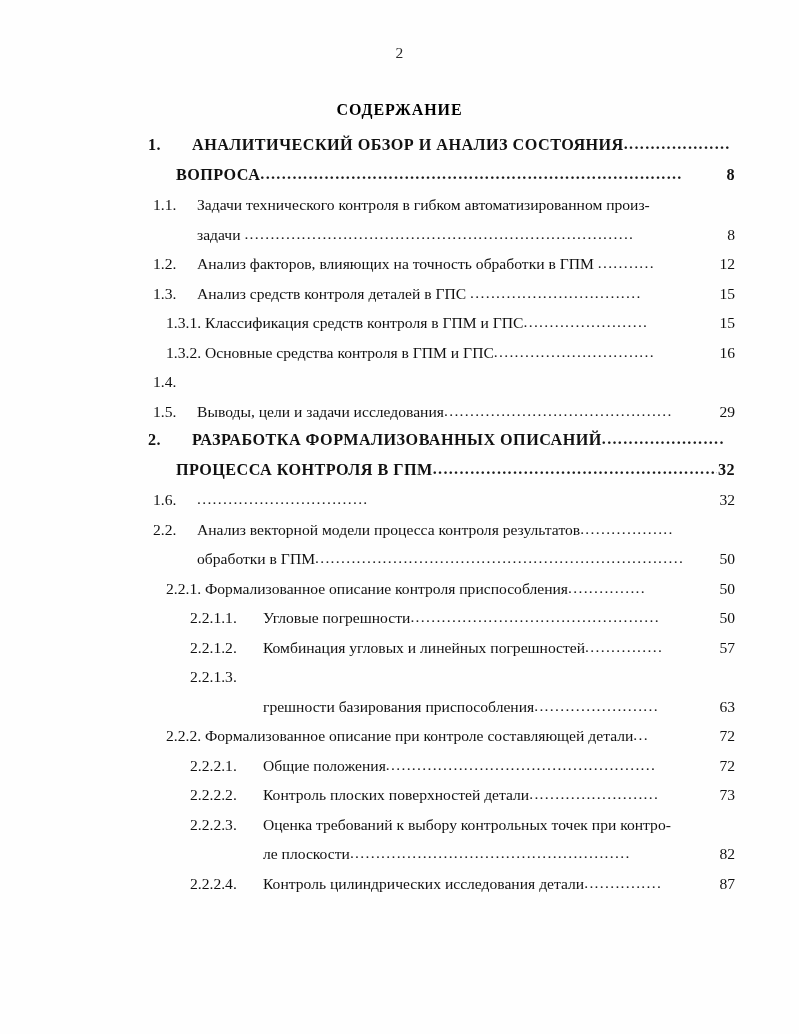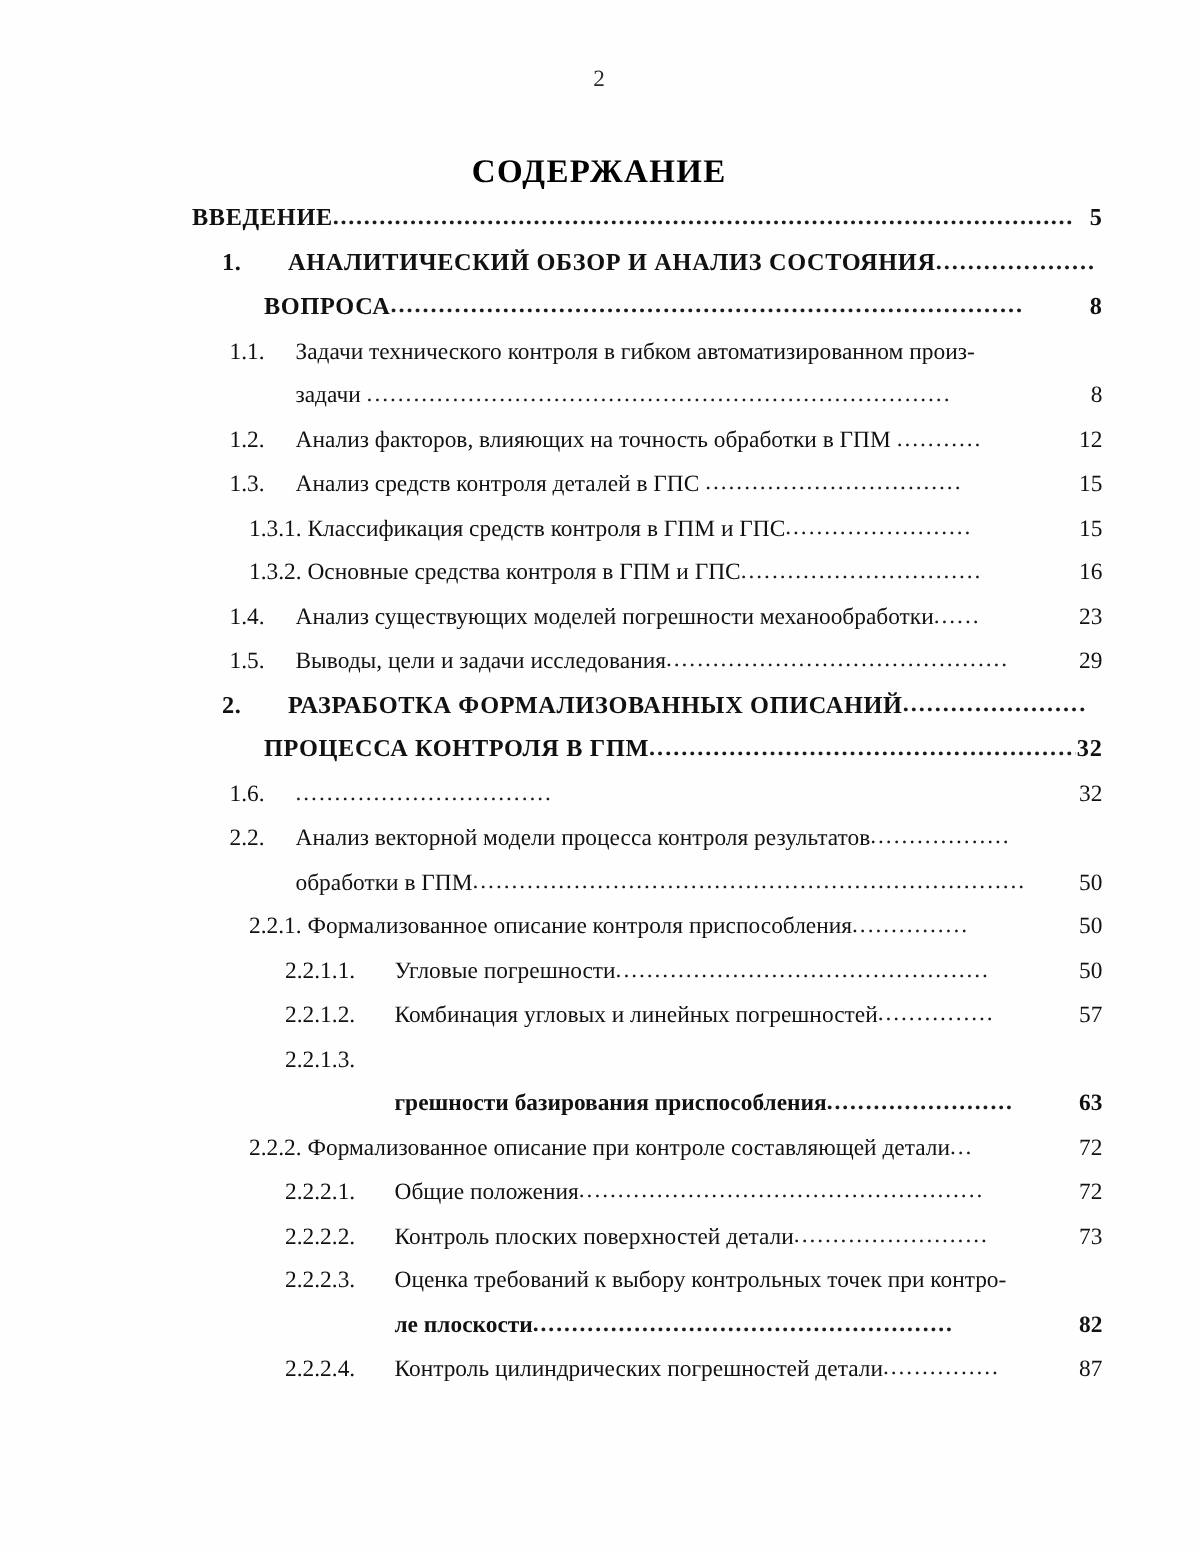--- a/index.html
+++ b/index.html
@@ -36,21 +36,21 @@
     color: #2b2b2b;
   }
 
   
   .doc-title {
     position: absolute;
     top: 101px;
     left: 0;
     width: 799px;
     text-align: center;
-    font-size: 22px;
+    font-size: 16px;
     font-weight: bold;
     letter-spacing: .9px;
     color: #000;
   }
 
   
   .toc {
     position: absolute;
     top: 131px;
     left: 0;
@@ -118,39 +118,32 @@
   .lvl-2 .num  { left: 153px; width: 44px; }
   .lvl-2 .body-row { left: 197px; }
   .lvl-2.cont .body-row { left: 197px; }
 
   
   .lvl-3 .body-row { left: 166px; }
 
   
   .lvl-4 .num { left: 190px; width: 74px; }
   .lvl-4 .body-row { left: 263px; }
-  .lvl-4.cont .body-row { left: 263px; font-weight: bold; }
+  .lvl-4.cont .body-row { left: 263px; }
 </style>
 </head>
 <body>
 
 <div class="page">
 
   <div class="folio">2</div>
 
   <div class="doc-title">СОДЕРЖАНИЕ</div>
 
   <div class="toc" id="toc-root">
-      <div class="toc-entry lvl-intro">
-        <span class="body-row">
-          <span class="ttl">ВВЕДЕНИЕ</span>
-          <span class="leader">................................................................................................</span>
-          <span class="pg">5</span>
-        </span>
-      </div>
       <div class="toc-entry lvl-ch">
         <span class="num">1.</span>
         <span class="body-row">
           <span class="ttl">АНАЛИТИЧЕСКИЙ ОБЗОР И АНАЛИЗ СОСТОЯНИЯ</span>
           <span class="leader">....................</span>
           <span class="pg"></span>
         </span>
       </div>
       <div class="toc-entry lvl-ch cont">
         <span class="body-row">
@@ -199,25 +192,20 @@
       </div>
       <div class="toc-entry lvl-3">
         <span class="body-row">
           <span class="ttl">1.3.2. Основные средства контроля в ГПМ и ГПС</span>
           <span class="leader">...............................</span>
           <span class="pg">16</span>
         </span>
       </div>
       <div class="toc-entry lvl-2">
         <span class="num">1.4.</span>
-        <span class="body-row">
-          <span class="ttl">Анализ существующих моделей погрешности механообработки</span>
-          <span class="leader">......</span>
-          <span class="pg">23</span>
-        </span>
       </div>
       <div class="toc-entry lvl-2">
         <span class="num">1.5.</span>
         <span class="body-row">
           <span class="ttl">Выводы, цели и задачи исследования</span>
           <span class="leader">............................................</span>
           <span class="pg">29</span>
         </span>
       </div>
       <div class="toc-entry lvl-ch">
@@ -324,20 +312,20 @@
       <div class="toc-entry lvl-4 cont">
         <span class="body-row">
           <span class="ttl">ле плоскости</span>
           <span class="leader">......................................................</span>
           <span class="pg">82</span>
         </span>
       </div>
       <div class="toc-entry lvl-4">
         <span class="num">2.2.2.4.</span>
         <span class="body-row">
-          <span class="ttl">Контроль цилиндрических погрешностей детали</span>
+          <span class="ttl">Контроль цилиндрических исследования детали</span>
           <span class="leader">...............</span>
           <span class="pg">87</span>
         </span>
       </div>
     </div>
 
 </div>
 
 </body></html>

